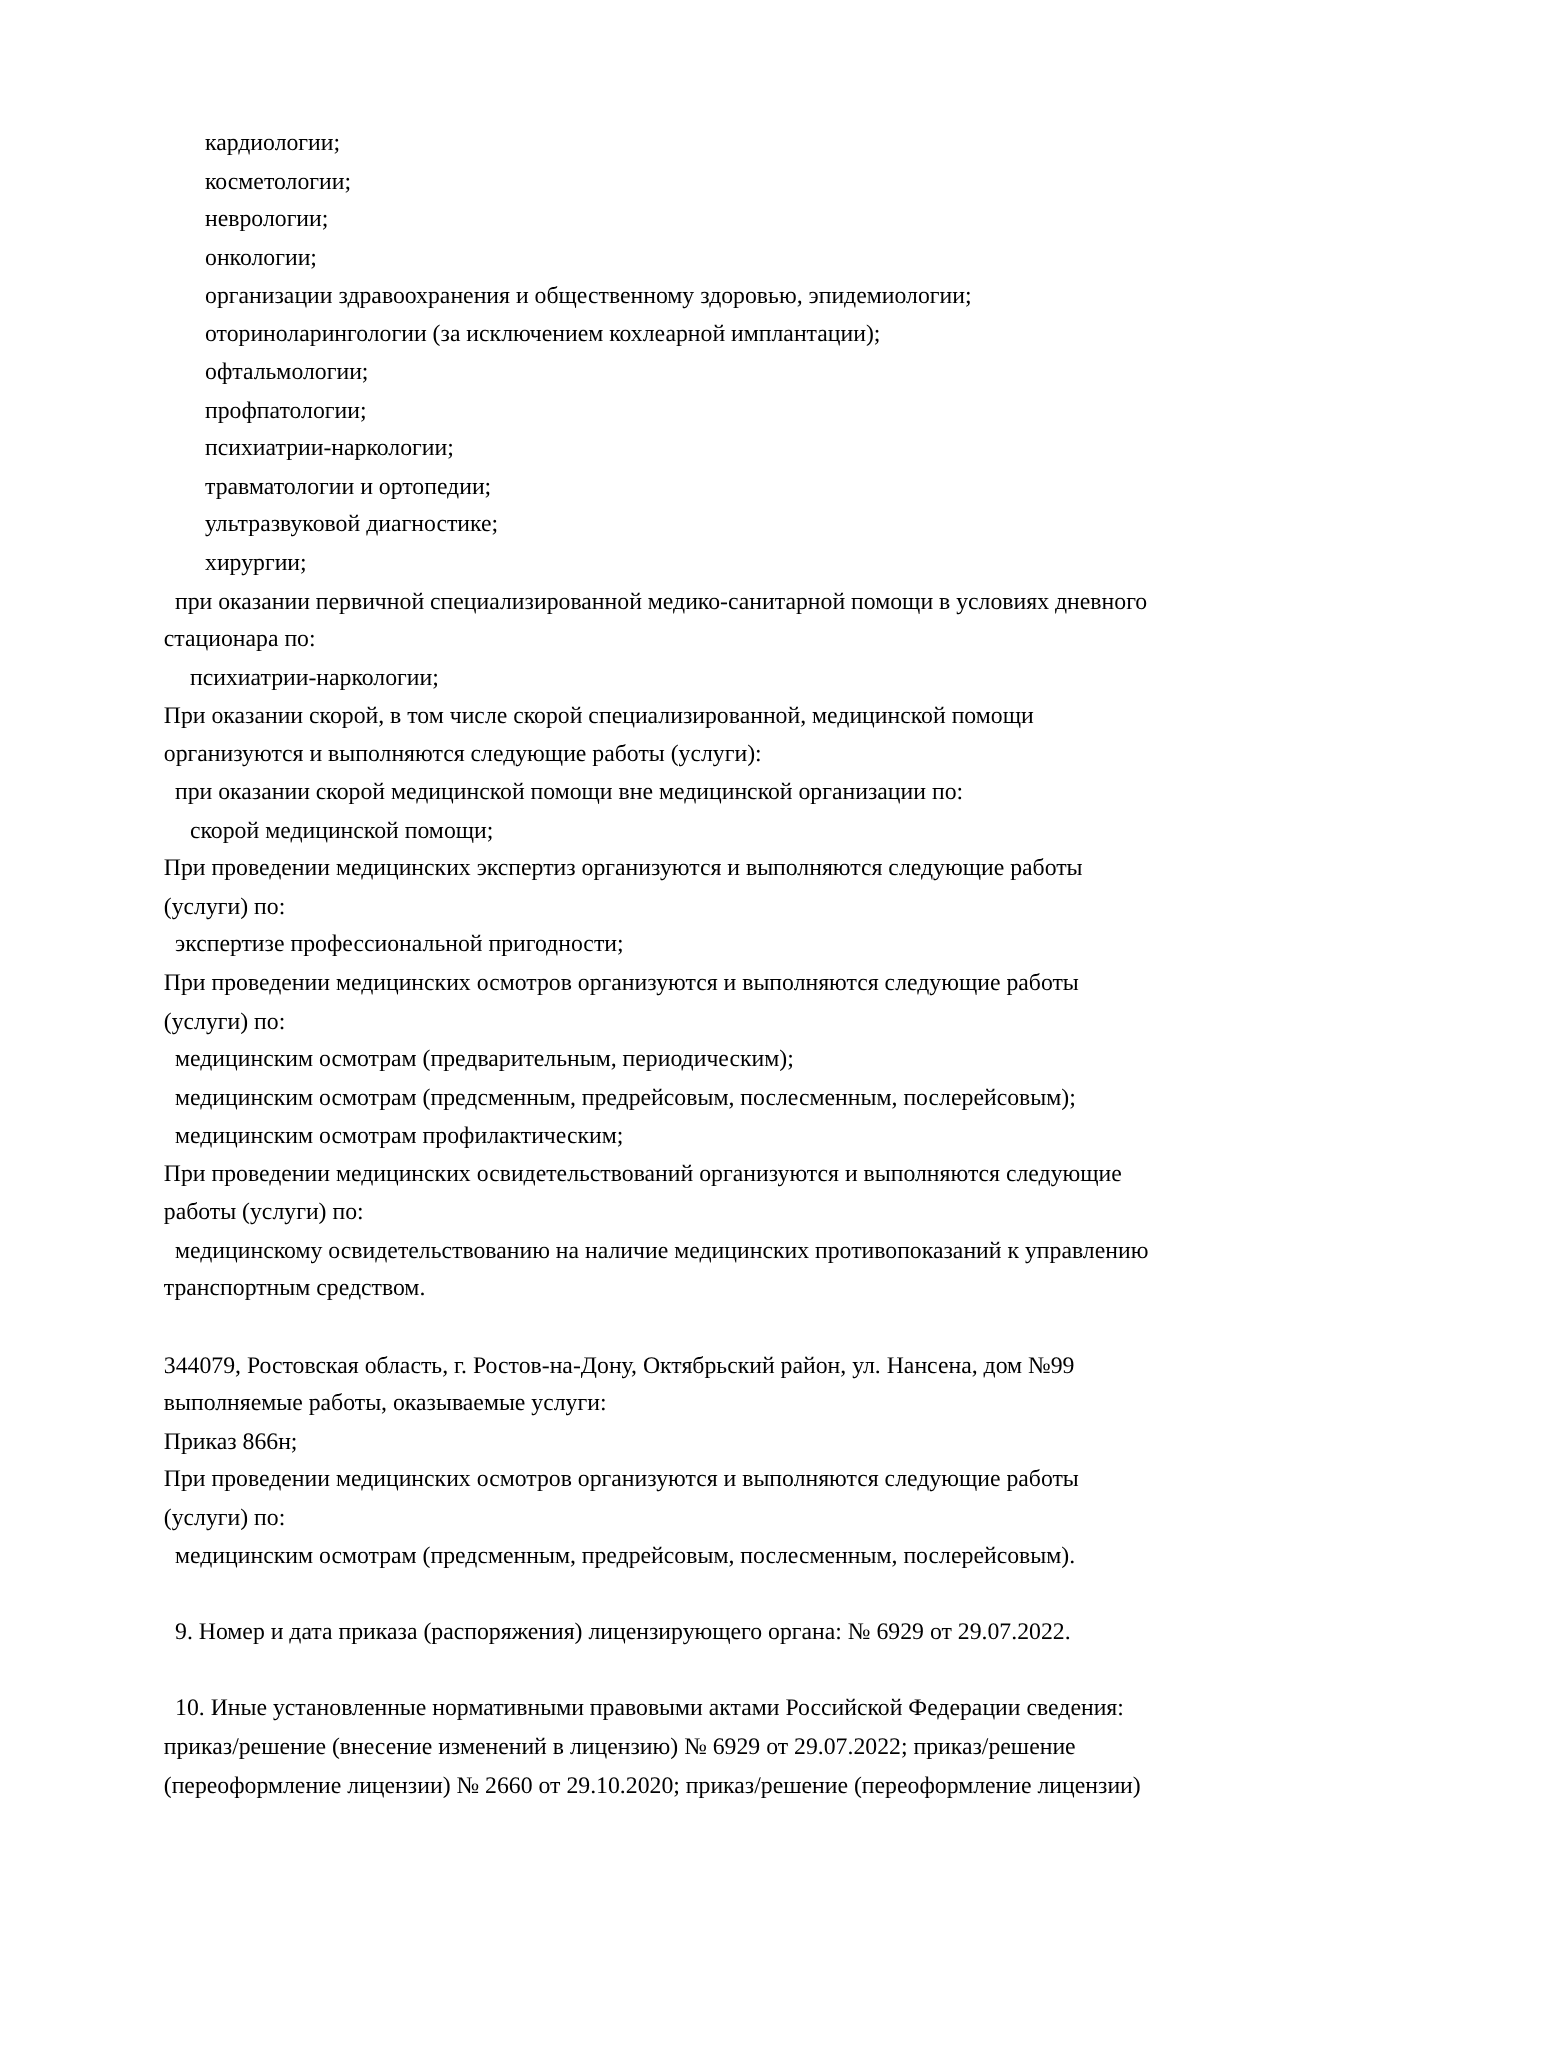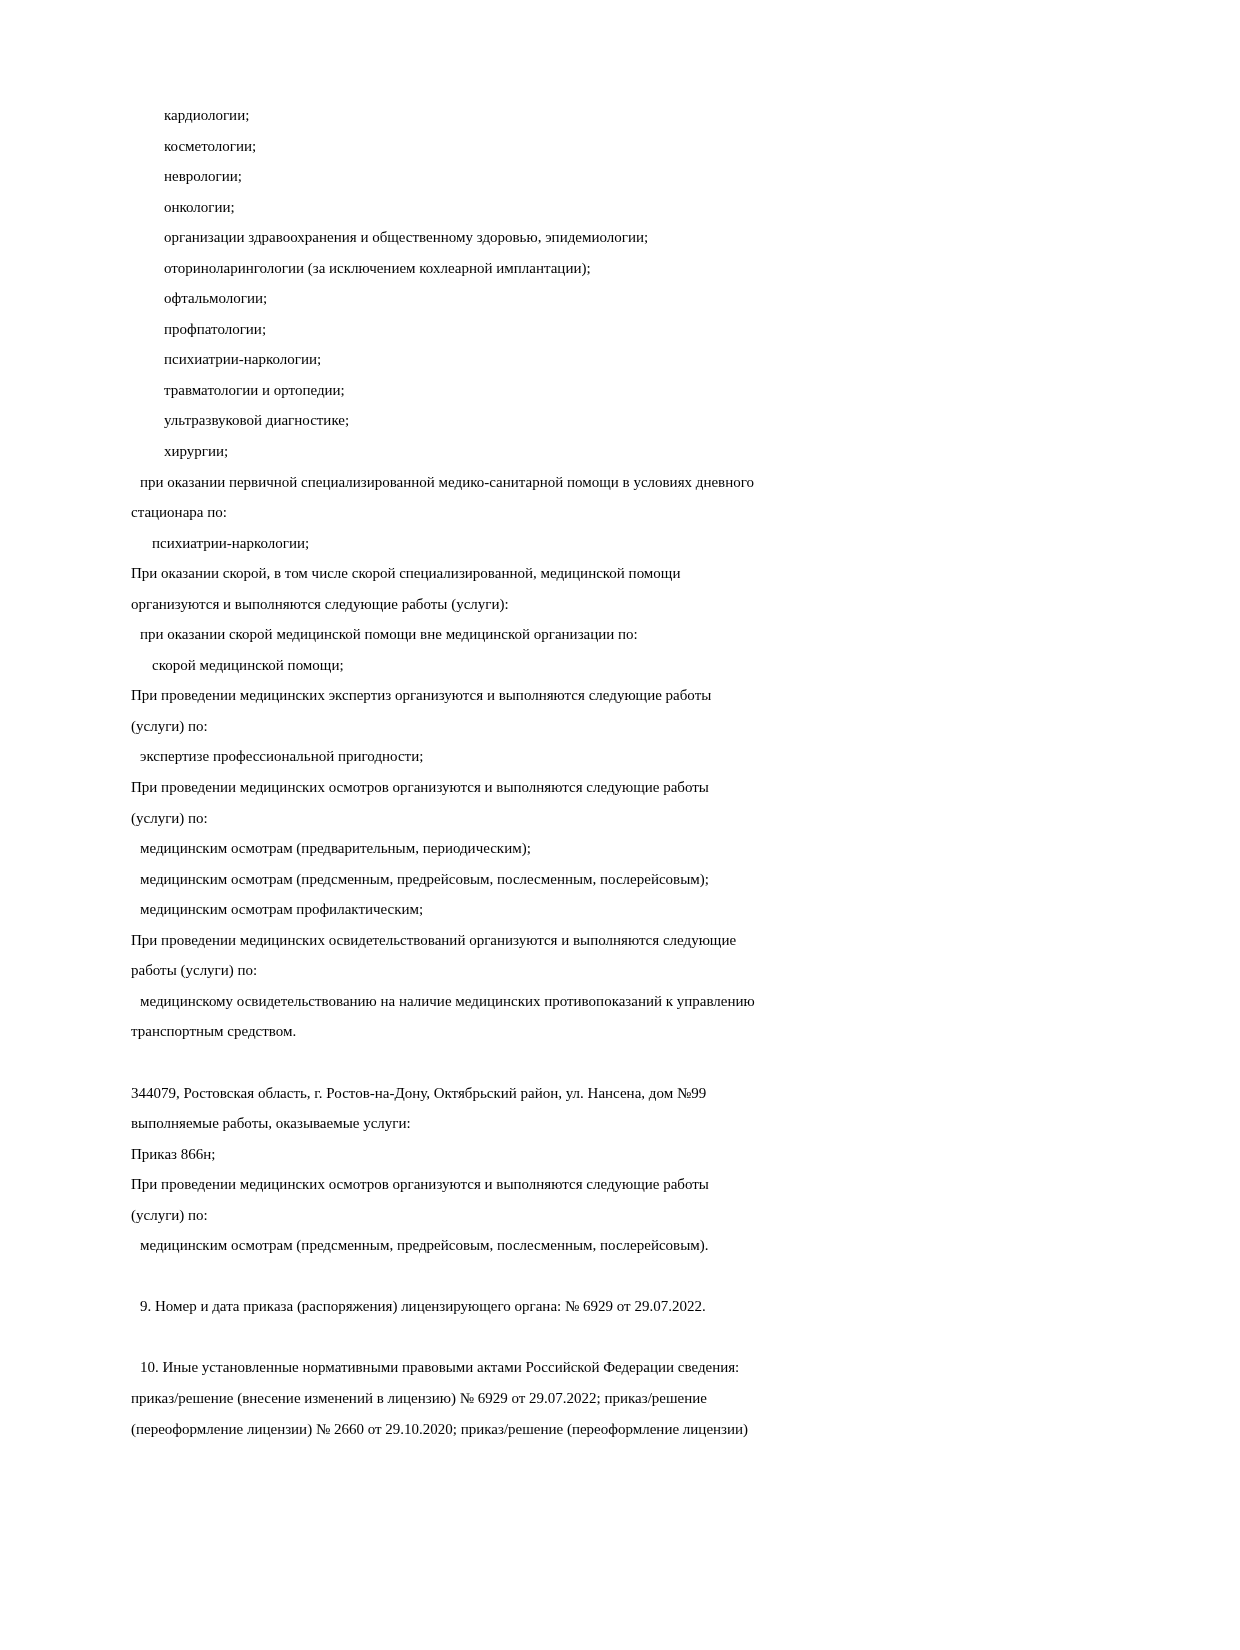--- a/index.html
+++ b/index.html
@@ -14,21 +14,21 @@
     background: #ffffff;
     overflow: hidden;
     font-family: "Liberation Serif", "DejaVu Serif", serif;
     color: #000000;
   }
   .content {
     position: absolute;
     left: 131px;
     top: 100px;
     width: 1080px;
-    font-size: 15px;
+    font-size: 19px;
     line-height: 30.55px;
     white-space: pre;
   }
   .line {
     min-height: 30.55px;
   }
   .ind1 { padding-left: 9px; }
   .ind2 { padding-left: 21px; }
   .ind3 { padding-left: 33px; }
 </style>

